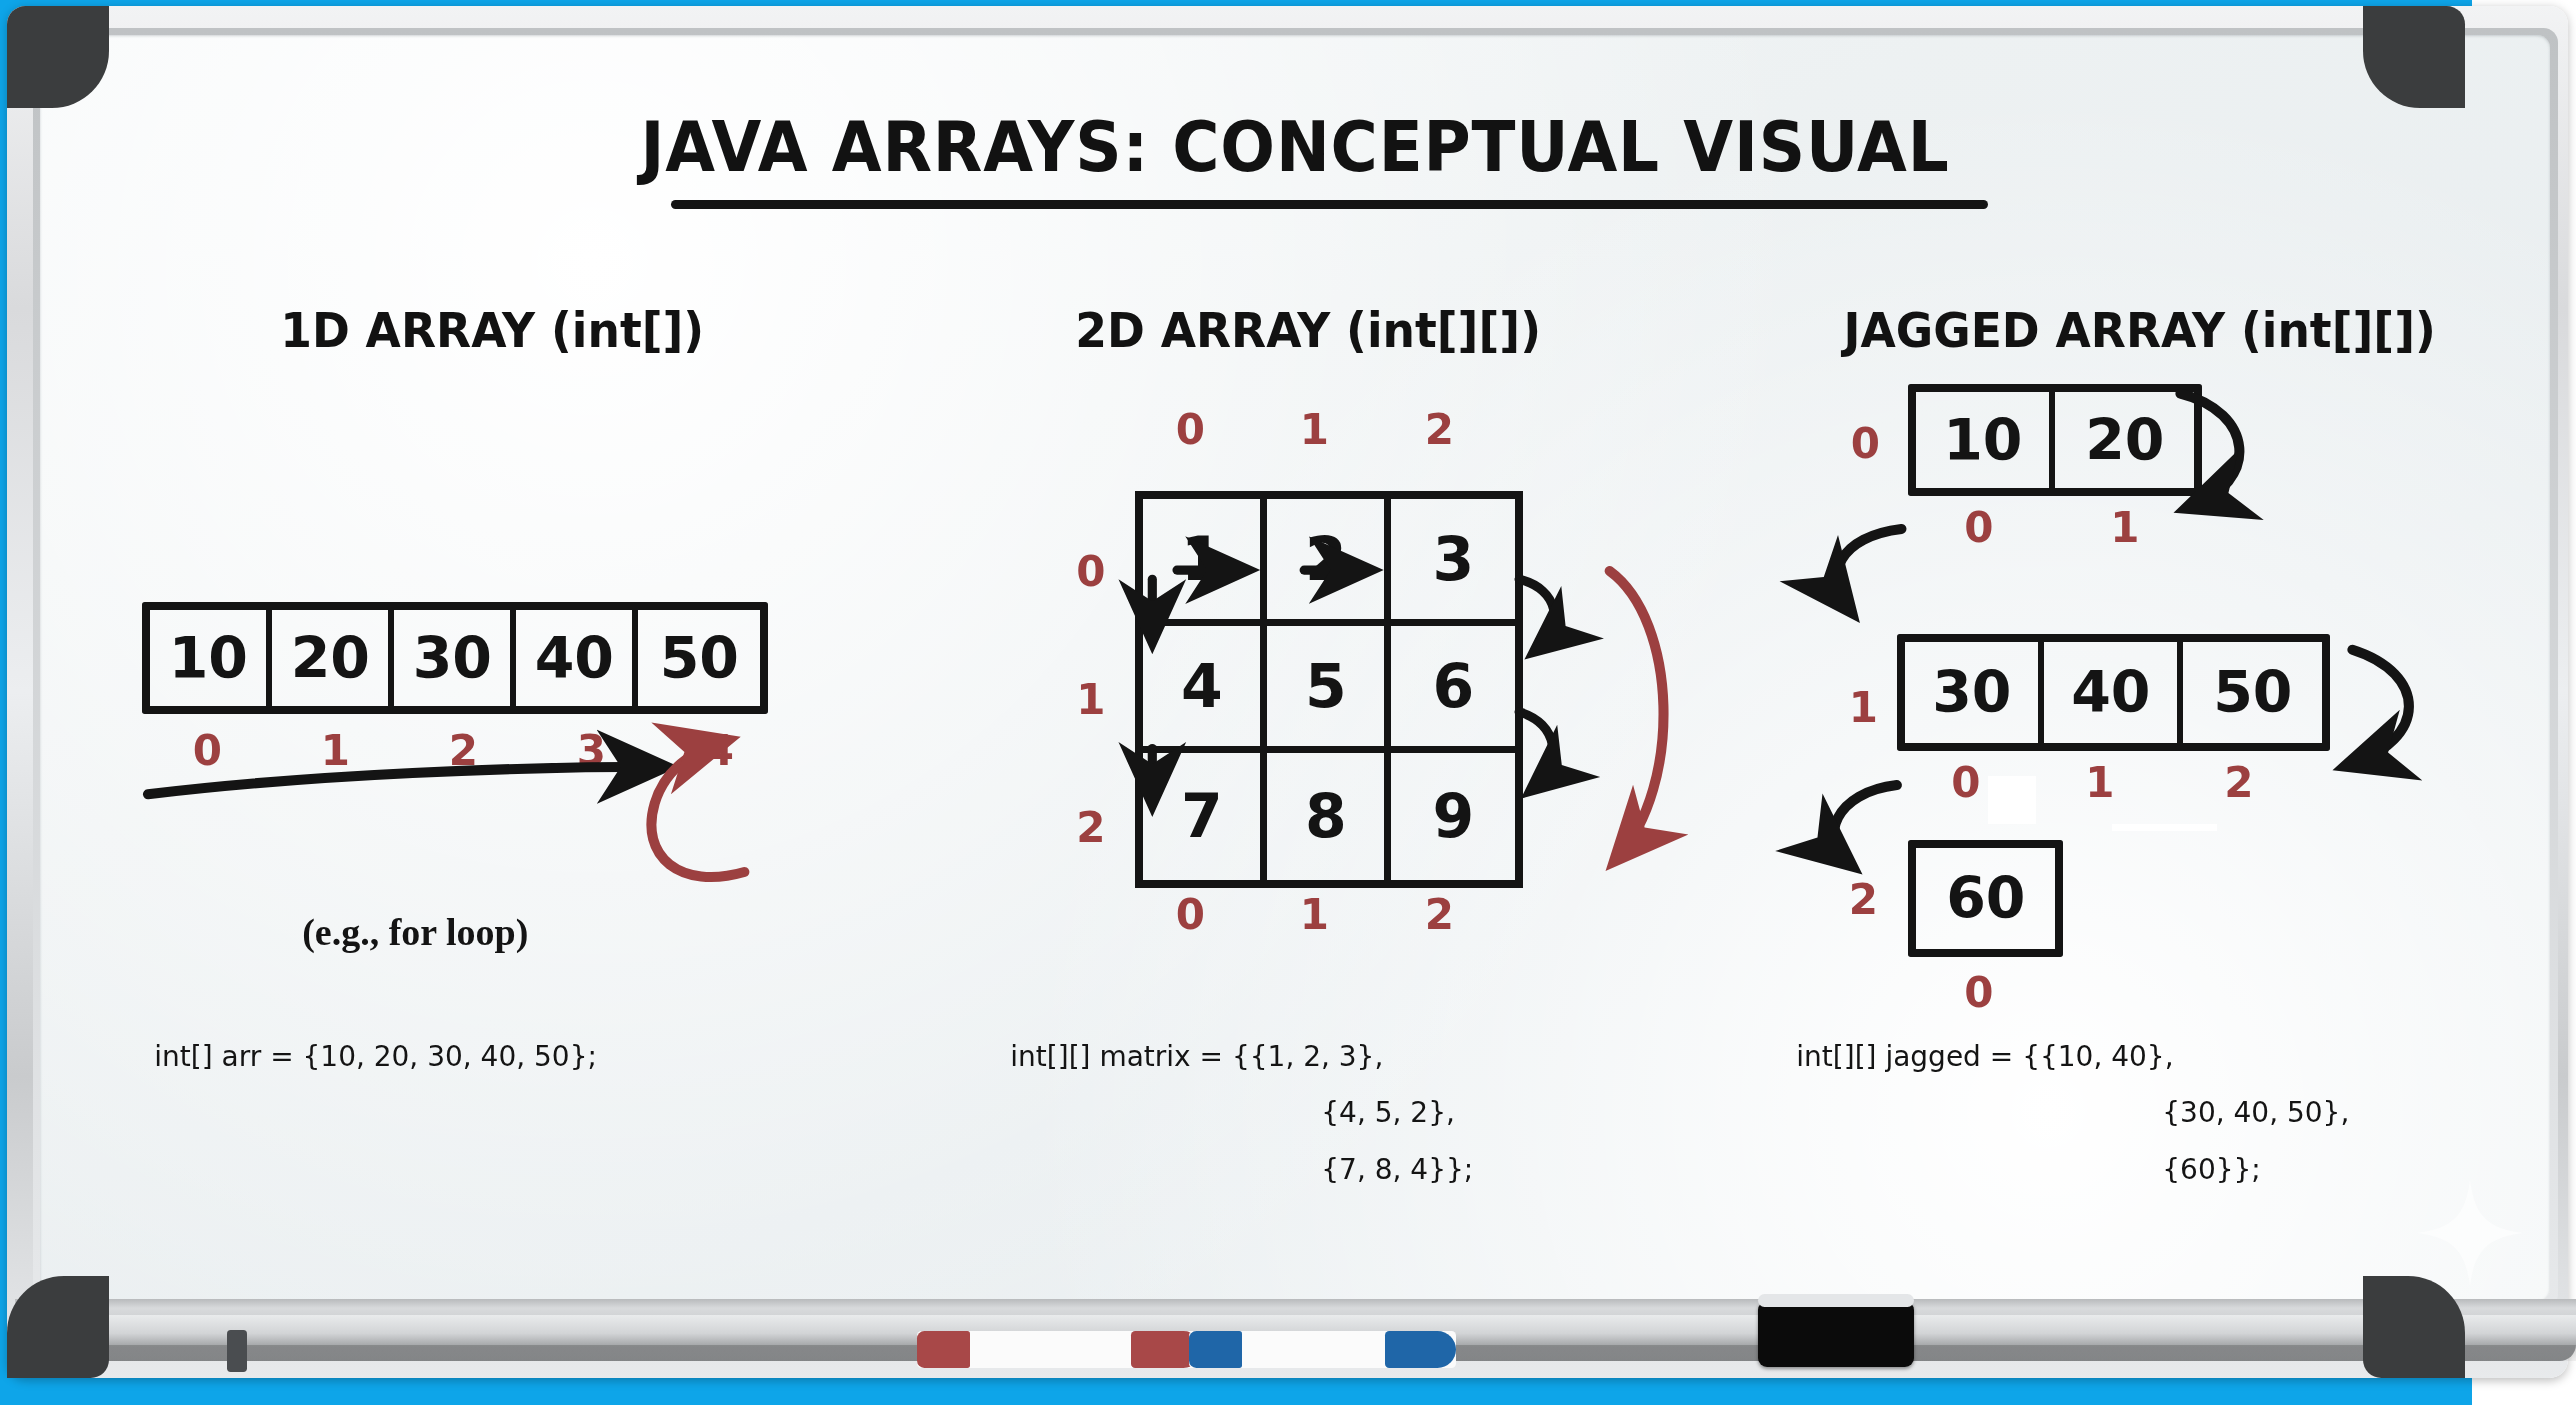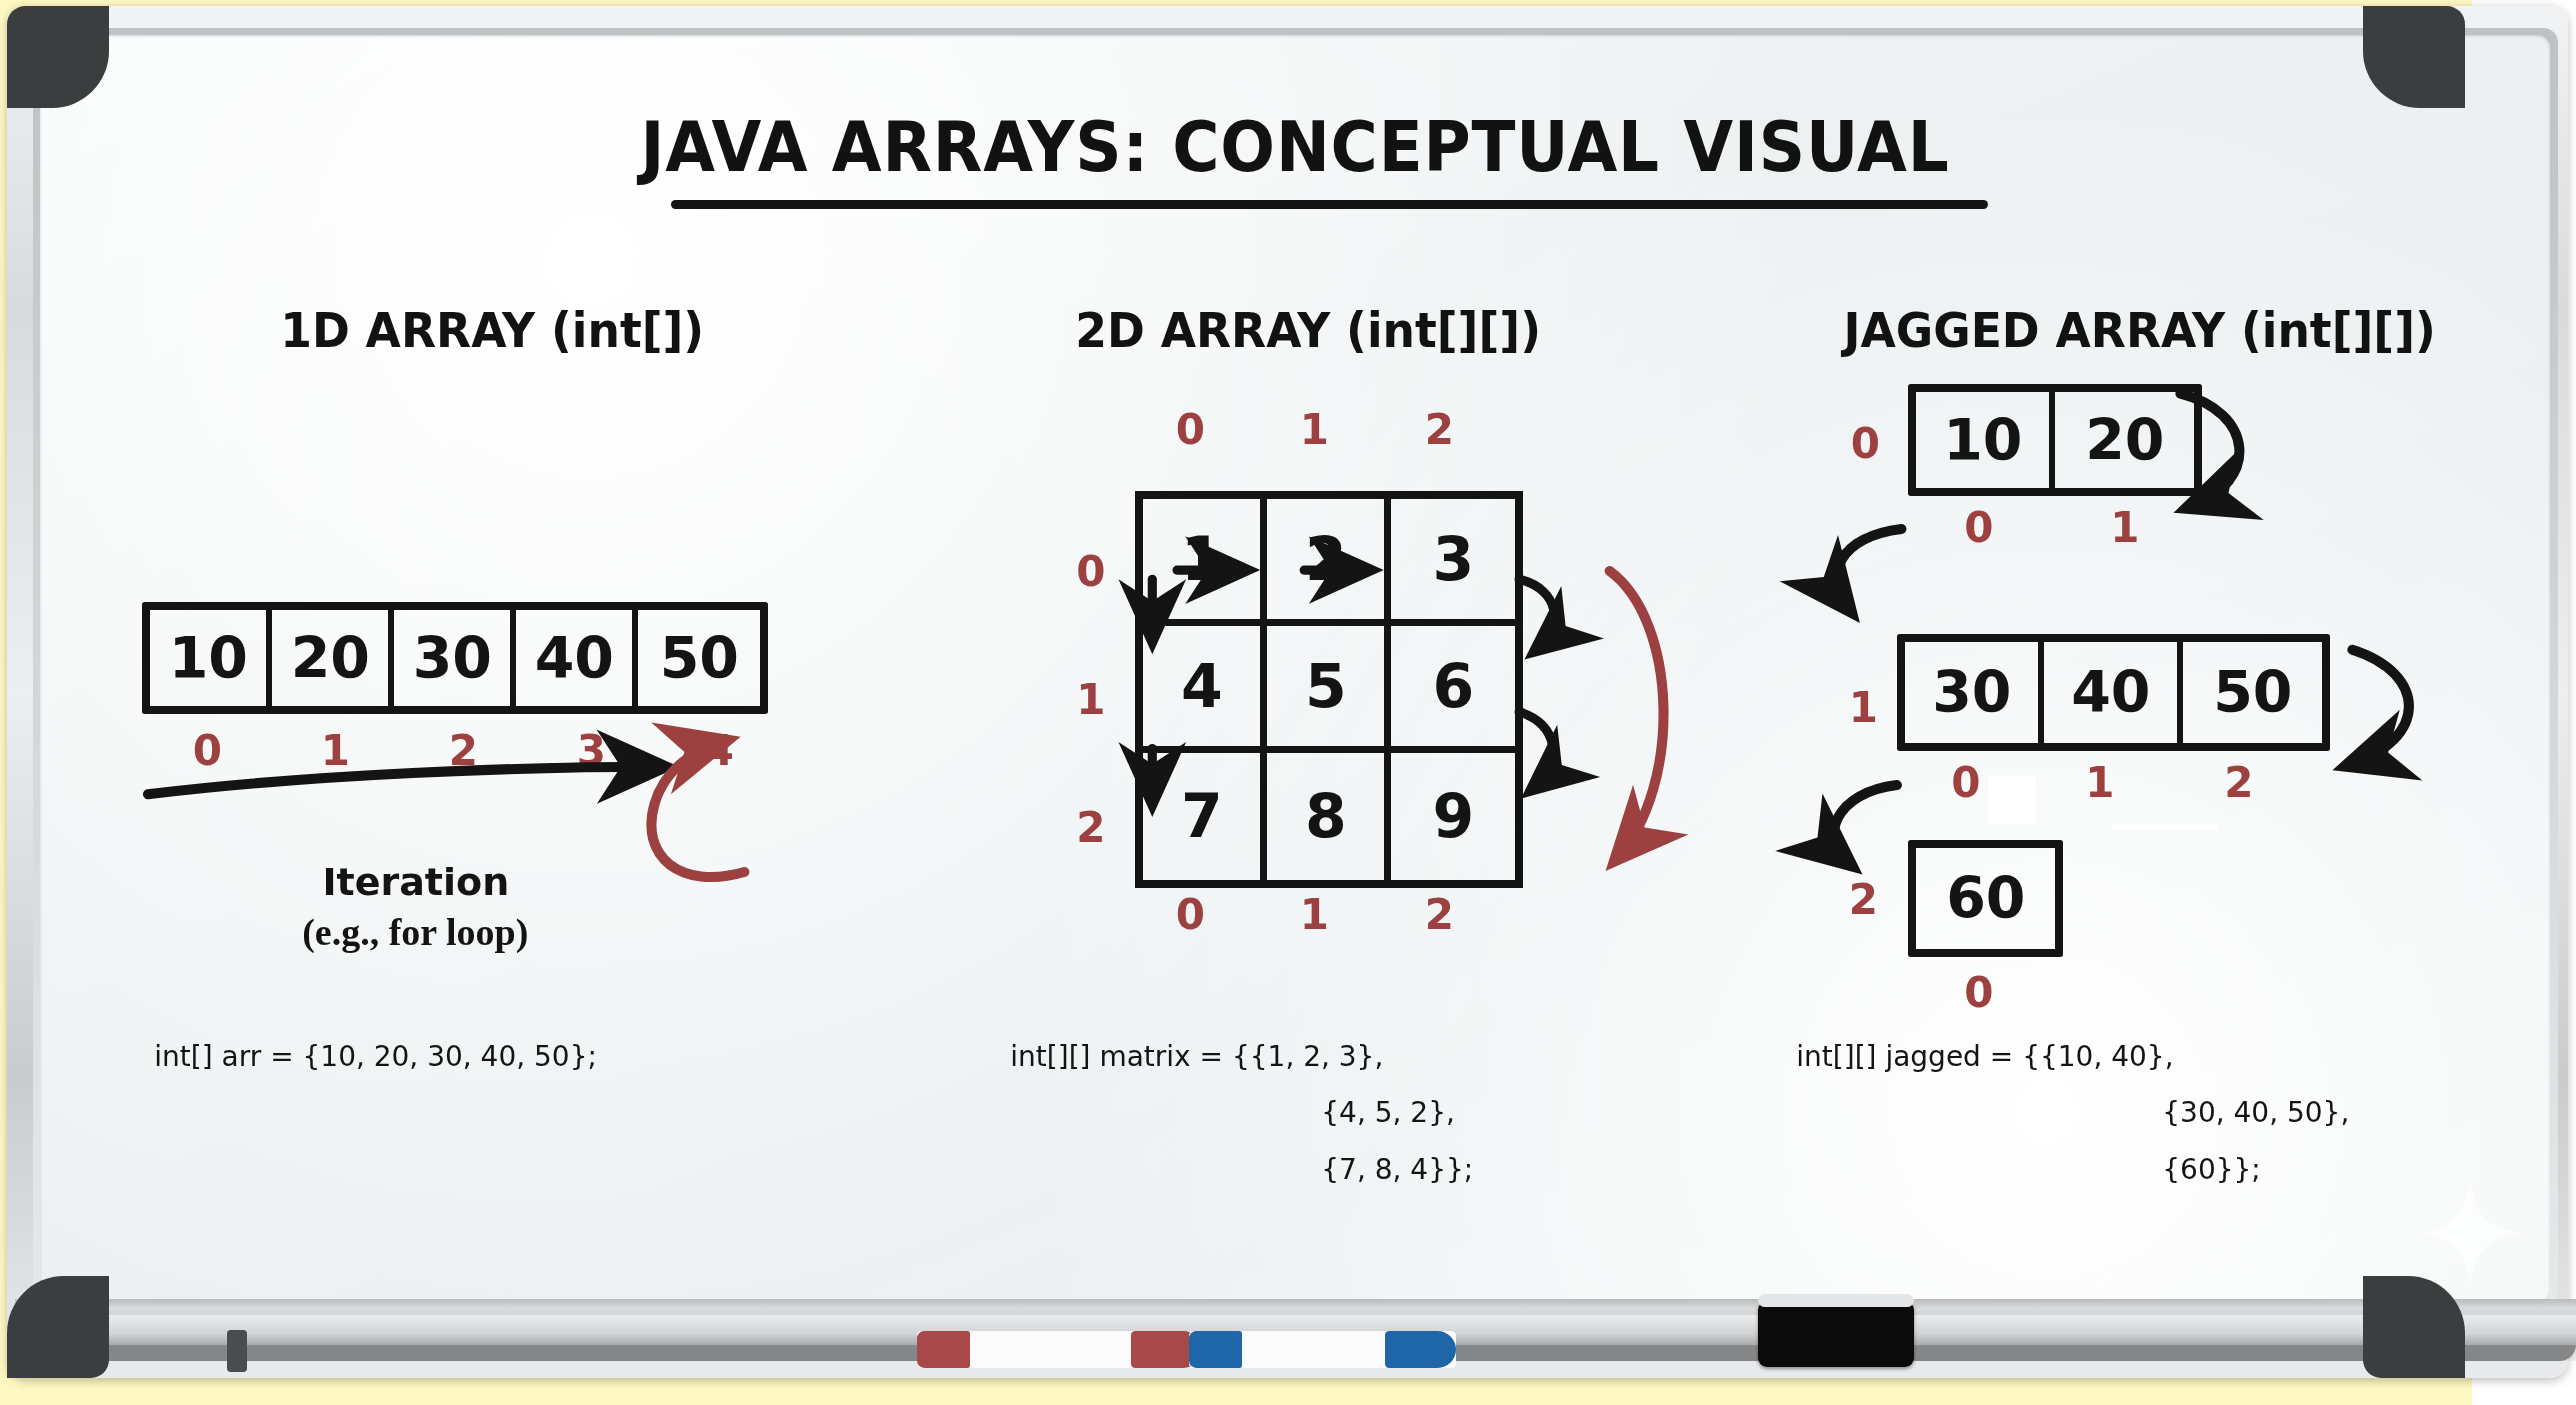--- a/index.html
+++ b/index.html
@@ -1,19 +1,19 @@
 <!DOCTYPE html>
 <html style="font-size:14.6px"><head>
 <meta charset="utf-8">
 <style>
   html,body{margin:0;padding:0;background:#ffffff;}
   body{width:2576px;height:1405px;overflow:hidden;font-family:"DejaVu Sans",sans-serif;}
 
   
-  #board-scene{position:relative;width:2472px;height:1405px;background:#fef9c3;}
+  #board-scene{position:relative;width:2472px;height:1405px;background:#0ea5e9;}
 
   .frame{
     position:absolute;left:7.3px;top:5.5px;width:2561px;height:1372px;
     border-radius:18.3px;
     background:linear-gradient(180deg,#f2f3f4 0%,#d9dadc 22%,#eceef0 50%,#c9cbcd 78%,#e8eaec 100%);
     box-shadow:0 2.7px 9.1px rgba(0,0,0,.25);
   }
   .frame-inner-bevel{
     position:absolute;left:25.6px;top:22px;width:2525px;height:1281px;border-radius:14.6px;
     background:linear-gradient(180deg,#bfc2c4,#e6e8ea);
@@ -135,21 +135,20 @@
         <div class="cell" style="width:122px;height:96px;">40</div>
         <div class="cell" style="width:122px;height:96px;">50</div>
       </div>
 
       <div class="idx" style="left:112px;top:691px;width:110px;">0</div>
       <div class="idx" style="left:240px;top:691px;width:110px;">1</div>
       <div class="idx" style="left:368px;top:691px;width:110px;">2</div>
       <div class="idx" style="left:496px;top:691px;width:110px;">3</div>
       <div class="idx" style="left:624px;top:691px;width:110px;">4</div>
 
-      <div class="caption hw" style="left:174px;top:823px;width:403px;">Iteration</div>
       <div class="caption hw" style="left:137px;top:873px;width:476px;font-family:Liberation Serif, serif;">(e.g., for loop)</div>
 
       <div class="codeblock hw" style="left:114px;top:993px;">int[] arr = {10, 20, 30, 40, 50};</div>
 
       <div class="idx" style="left:1109px;top:370px;width:82px;">0</div>
       <div class="idx" style="left:1233px;top:370px;width:82px;">1</div>
       <div class="idx" style="left:1358px;top:370px;width:82px;">2</div>
 
       <div class="idx" style="left:1014px;top:512px;width:73px;">0</div>
       <div class="idx" style="left:1014px;top:640px;width:73px;">1</div>

